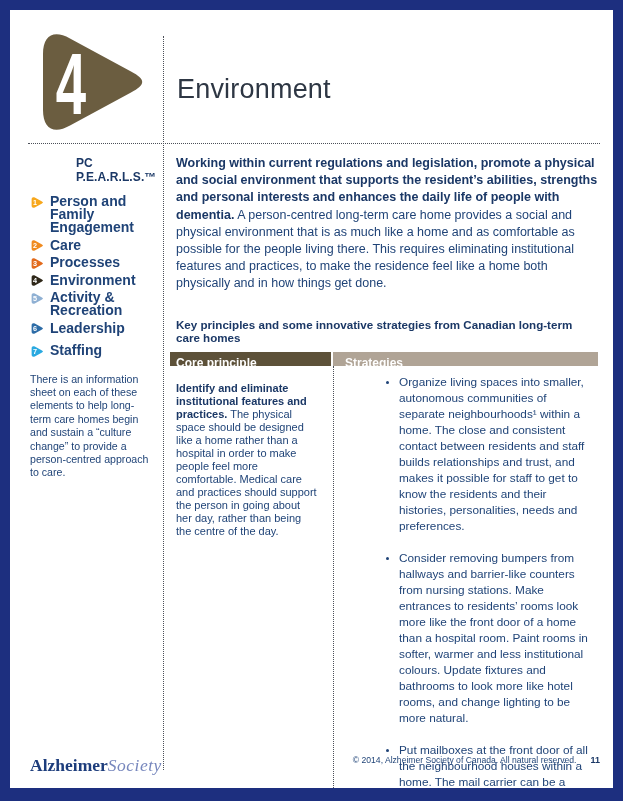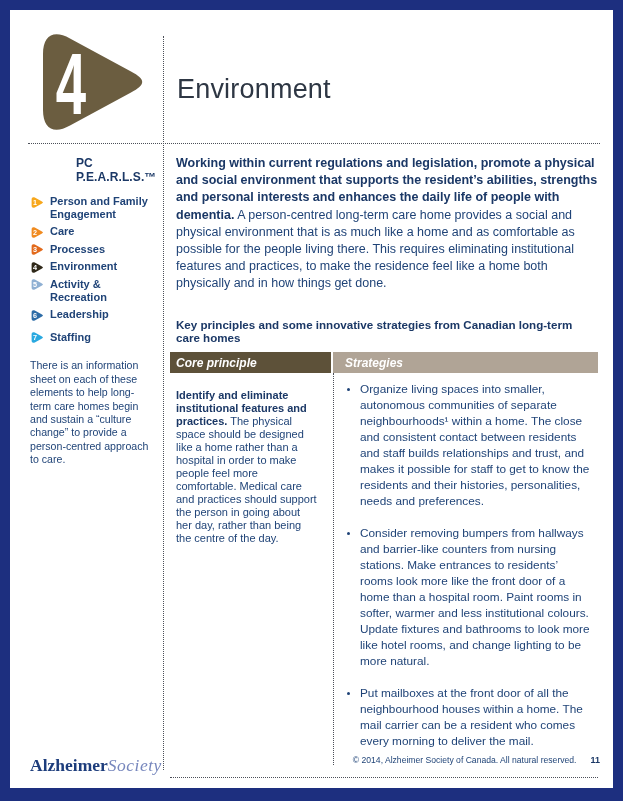--- a/index.html
+++ b/index.html
@@ -52,51 +52,51 @@
   }
   
   .content{display:flex;align-items:flex-start;}
   .sidebar{width:153px;padding:13px 10px 0 20px;color:var(--text);}
   .sidebar h2{font-size:12px;color:var(--heading);margin-bottom:6px;letter-spacing:0.1px;padding-left:46px;}
   .sb-text{font-size:10.6px;line-height:13.4px;}
   .pearls{margin-top:11px;}
   .pearl{display:flex;margin-bottom:4px;}
   .pearl:last-child{margin-top:9px;}
   .pearl-icon{width:14px;height:13px;flex:0 0 14px;margin-right:6px;margin-top:0.5px;}
-  .pearl-label{font-size:11px;line-height:13.2px;font-weight:bold;color:var(--text);}
+  .pearl-label{font-size:14px;line-height:13.2px;font-weight:bold;color:var(--text);}
   .sb-outro{margin-top:15px;}
   
   .main{width:428px;margin-left:7px;padding-top:12px;color:var(--text);}
   .intro{padding-left:6px;font-size:12.5px;line-height:17.2px;}
   .intro strong{color:var(--heading);}
   .tbl-heading{
     padding-left:6px;margin-top:25px;
     font-size:11.6px;font-weight:bold;color:var(--heading);
   }
   .tbl{margin-top:8px;}
   .t-head{display:flex;}
-  .th{color:#fff;font-weight:bold;font-size:12px;padding:4px 8px 4px 6px;height:21px;font-style:italic;}
+  .th{color:#fff;font-weight:bold;font-size:12px;padding:4px 8px 4px 6px;height:14px;}
   .th-dark{background:var(--th-dark);width:161px;margin-right:2px;}
   .th-light{background:var(--th-light);flex:1;padding-left:12px;}
   .t-body{
     display:flex;min-height:300px;
     border-bottom:1px dotted var(--dot);
     padding-bottom:12px;
   }
   .t-left{
     width:163px;padding:8px 14px 0 6px;
     font-size:11px;line-height:13px;margin-top:8px;
   }
   .t-left strong{color:var(--heading);}
   .t-right{
     flex:1;border-left:1px dotted var(--dot);
     padding:8px 6px 0 0;
   }
   ul.strategies{list-style:disc;padding-left:26px;font-size:11.8px;line-height:16px;}
-  ul.strategies li{margin-bottom:16px;padding-right:2px;}
+  ul.strategies li{margin-bottom:16px;padding-right:2px;margin-left:39px;}
   ul.strategies li::marker{color:var(--text);font-size:0.85em;}
   
   .ftr{
     position:absolute;left:20px;right:13px;bottom:6px;
     display:flex;justify-content:space-between;
   }
   .logo{font-family:"Liberation Serif",serif;font-size:17.5px;white-space:nowrap;padding-bottom:6px;}
   .logo-a{font-weight:bold;color:#1d3d7c;}
   .logo-s{font-style:italic;color:#7787bd;letter-spacing:0.5px;}
   .copy{font-size:8.6px;color:var(--text);padding-bottom:2px;}

